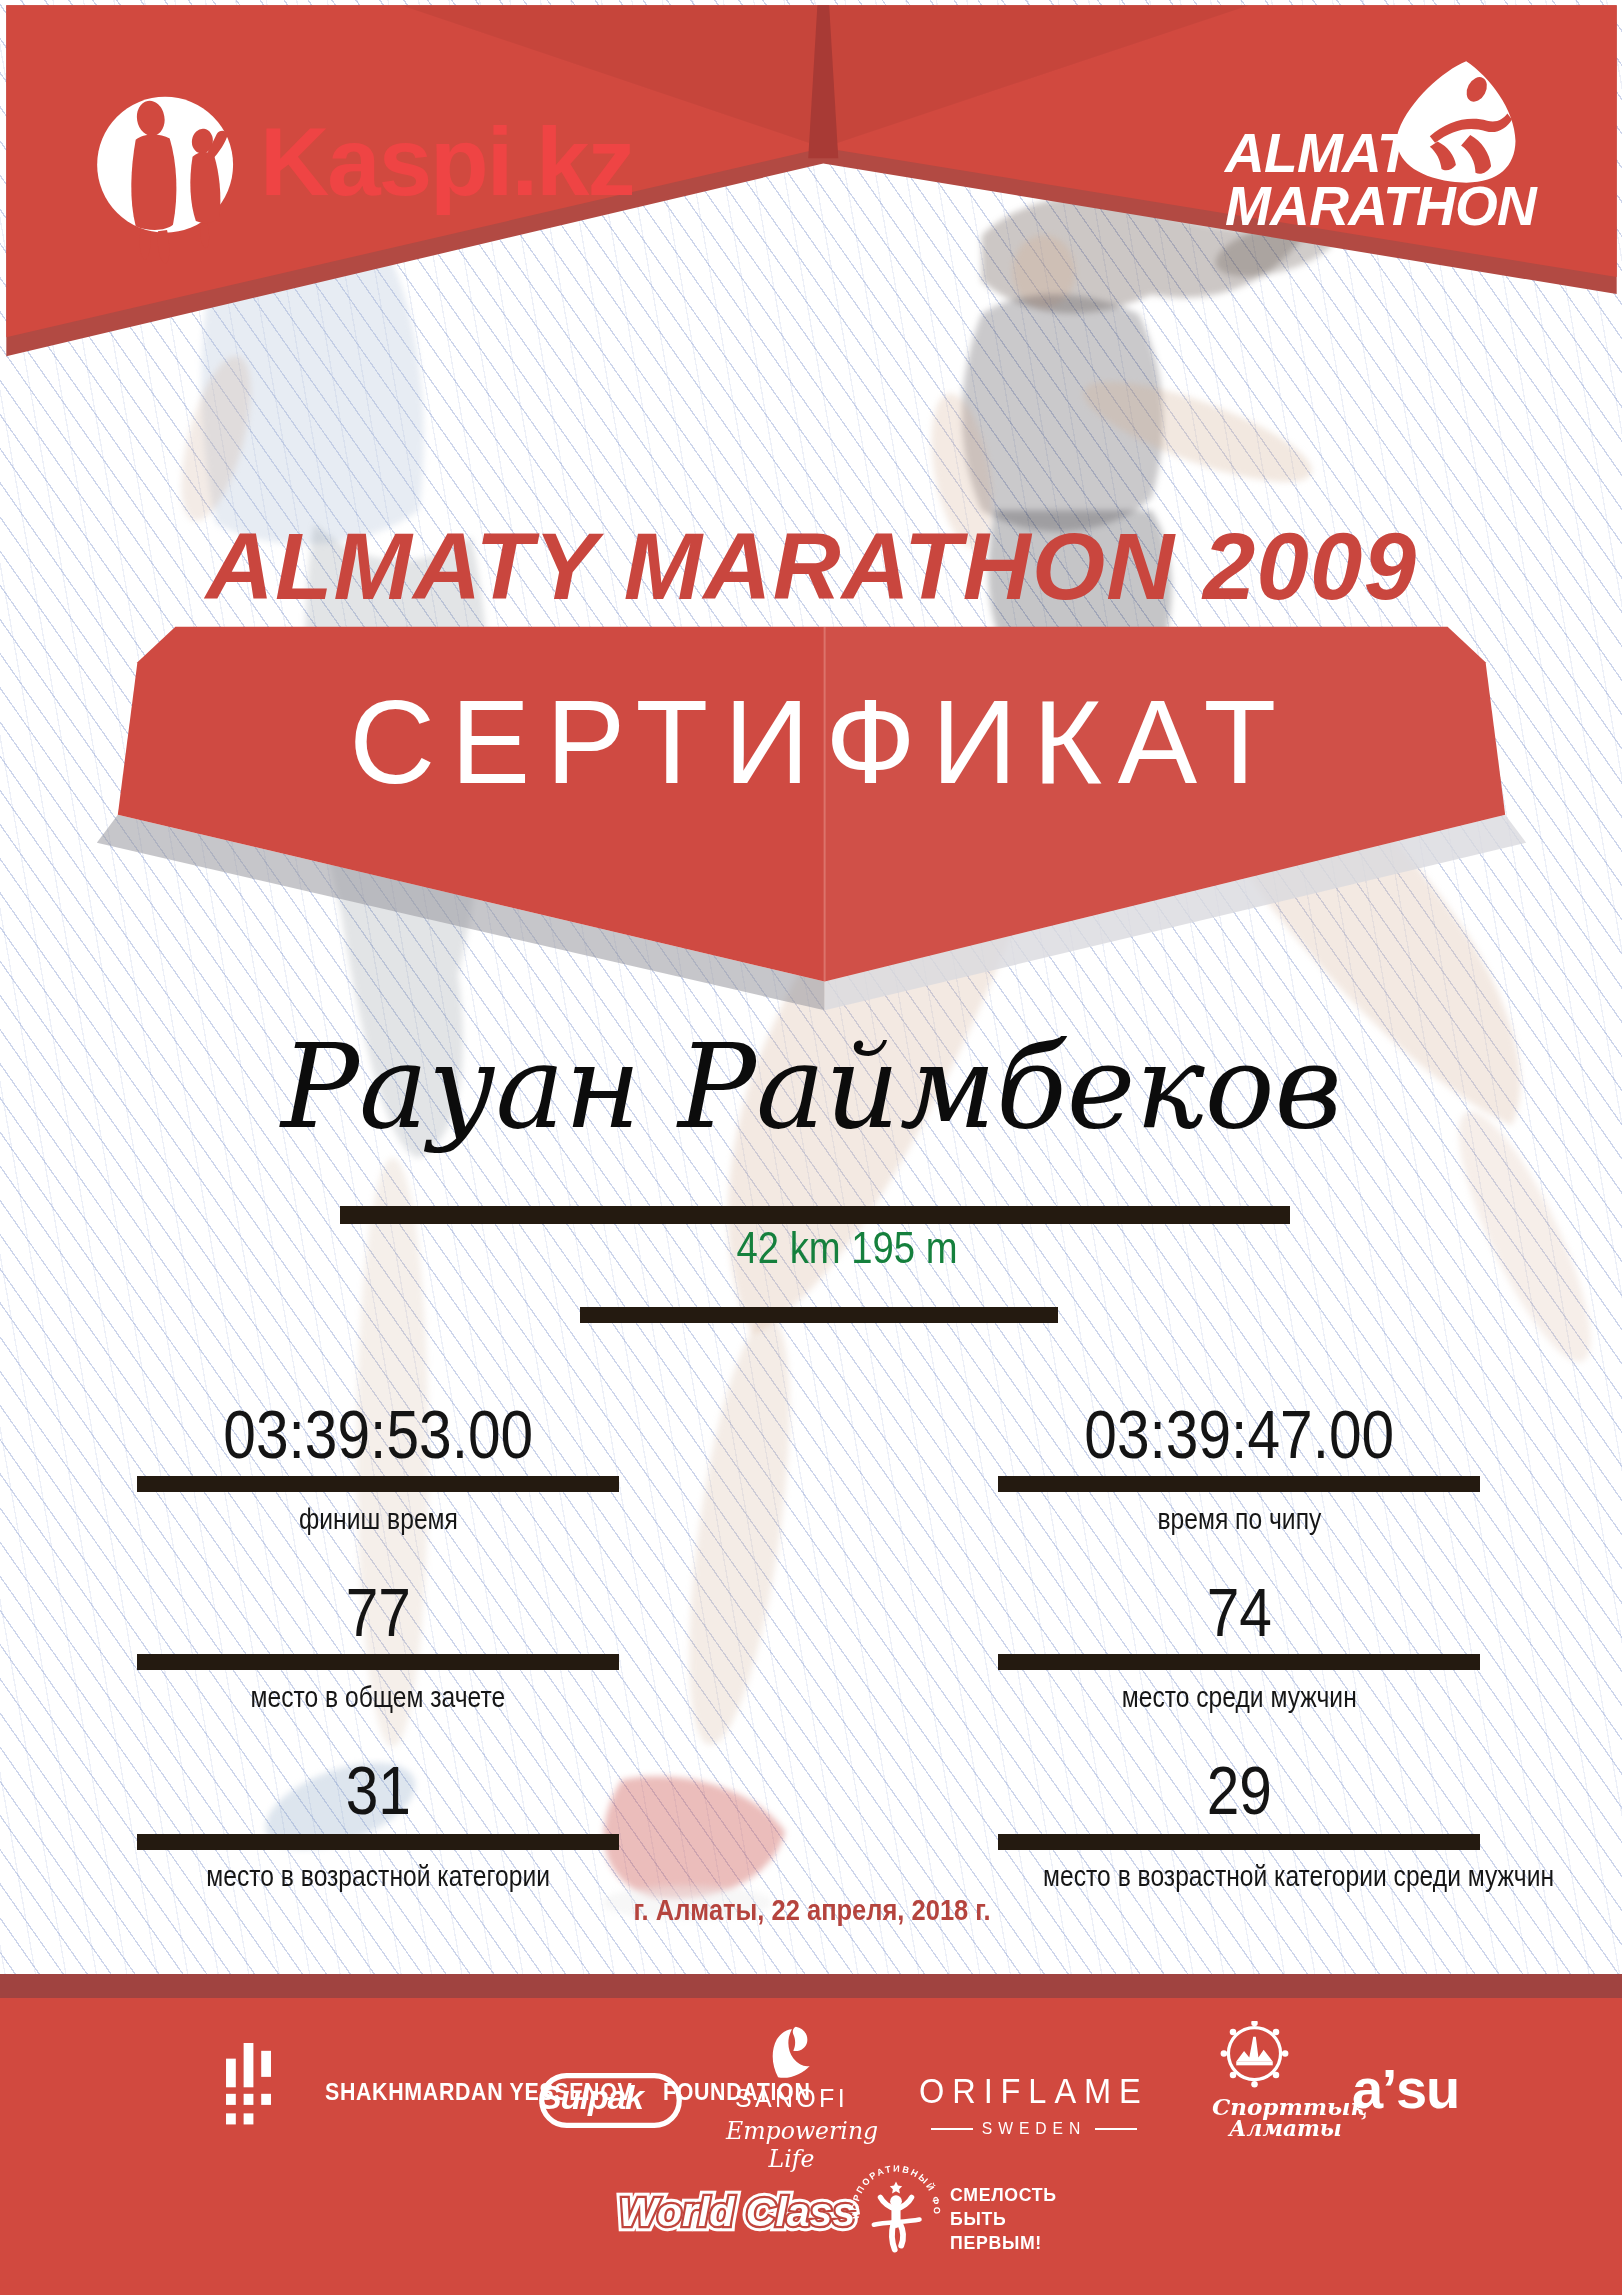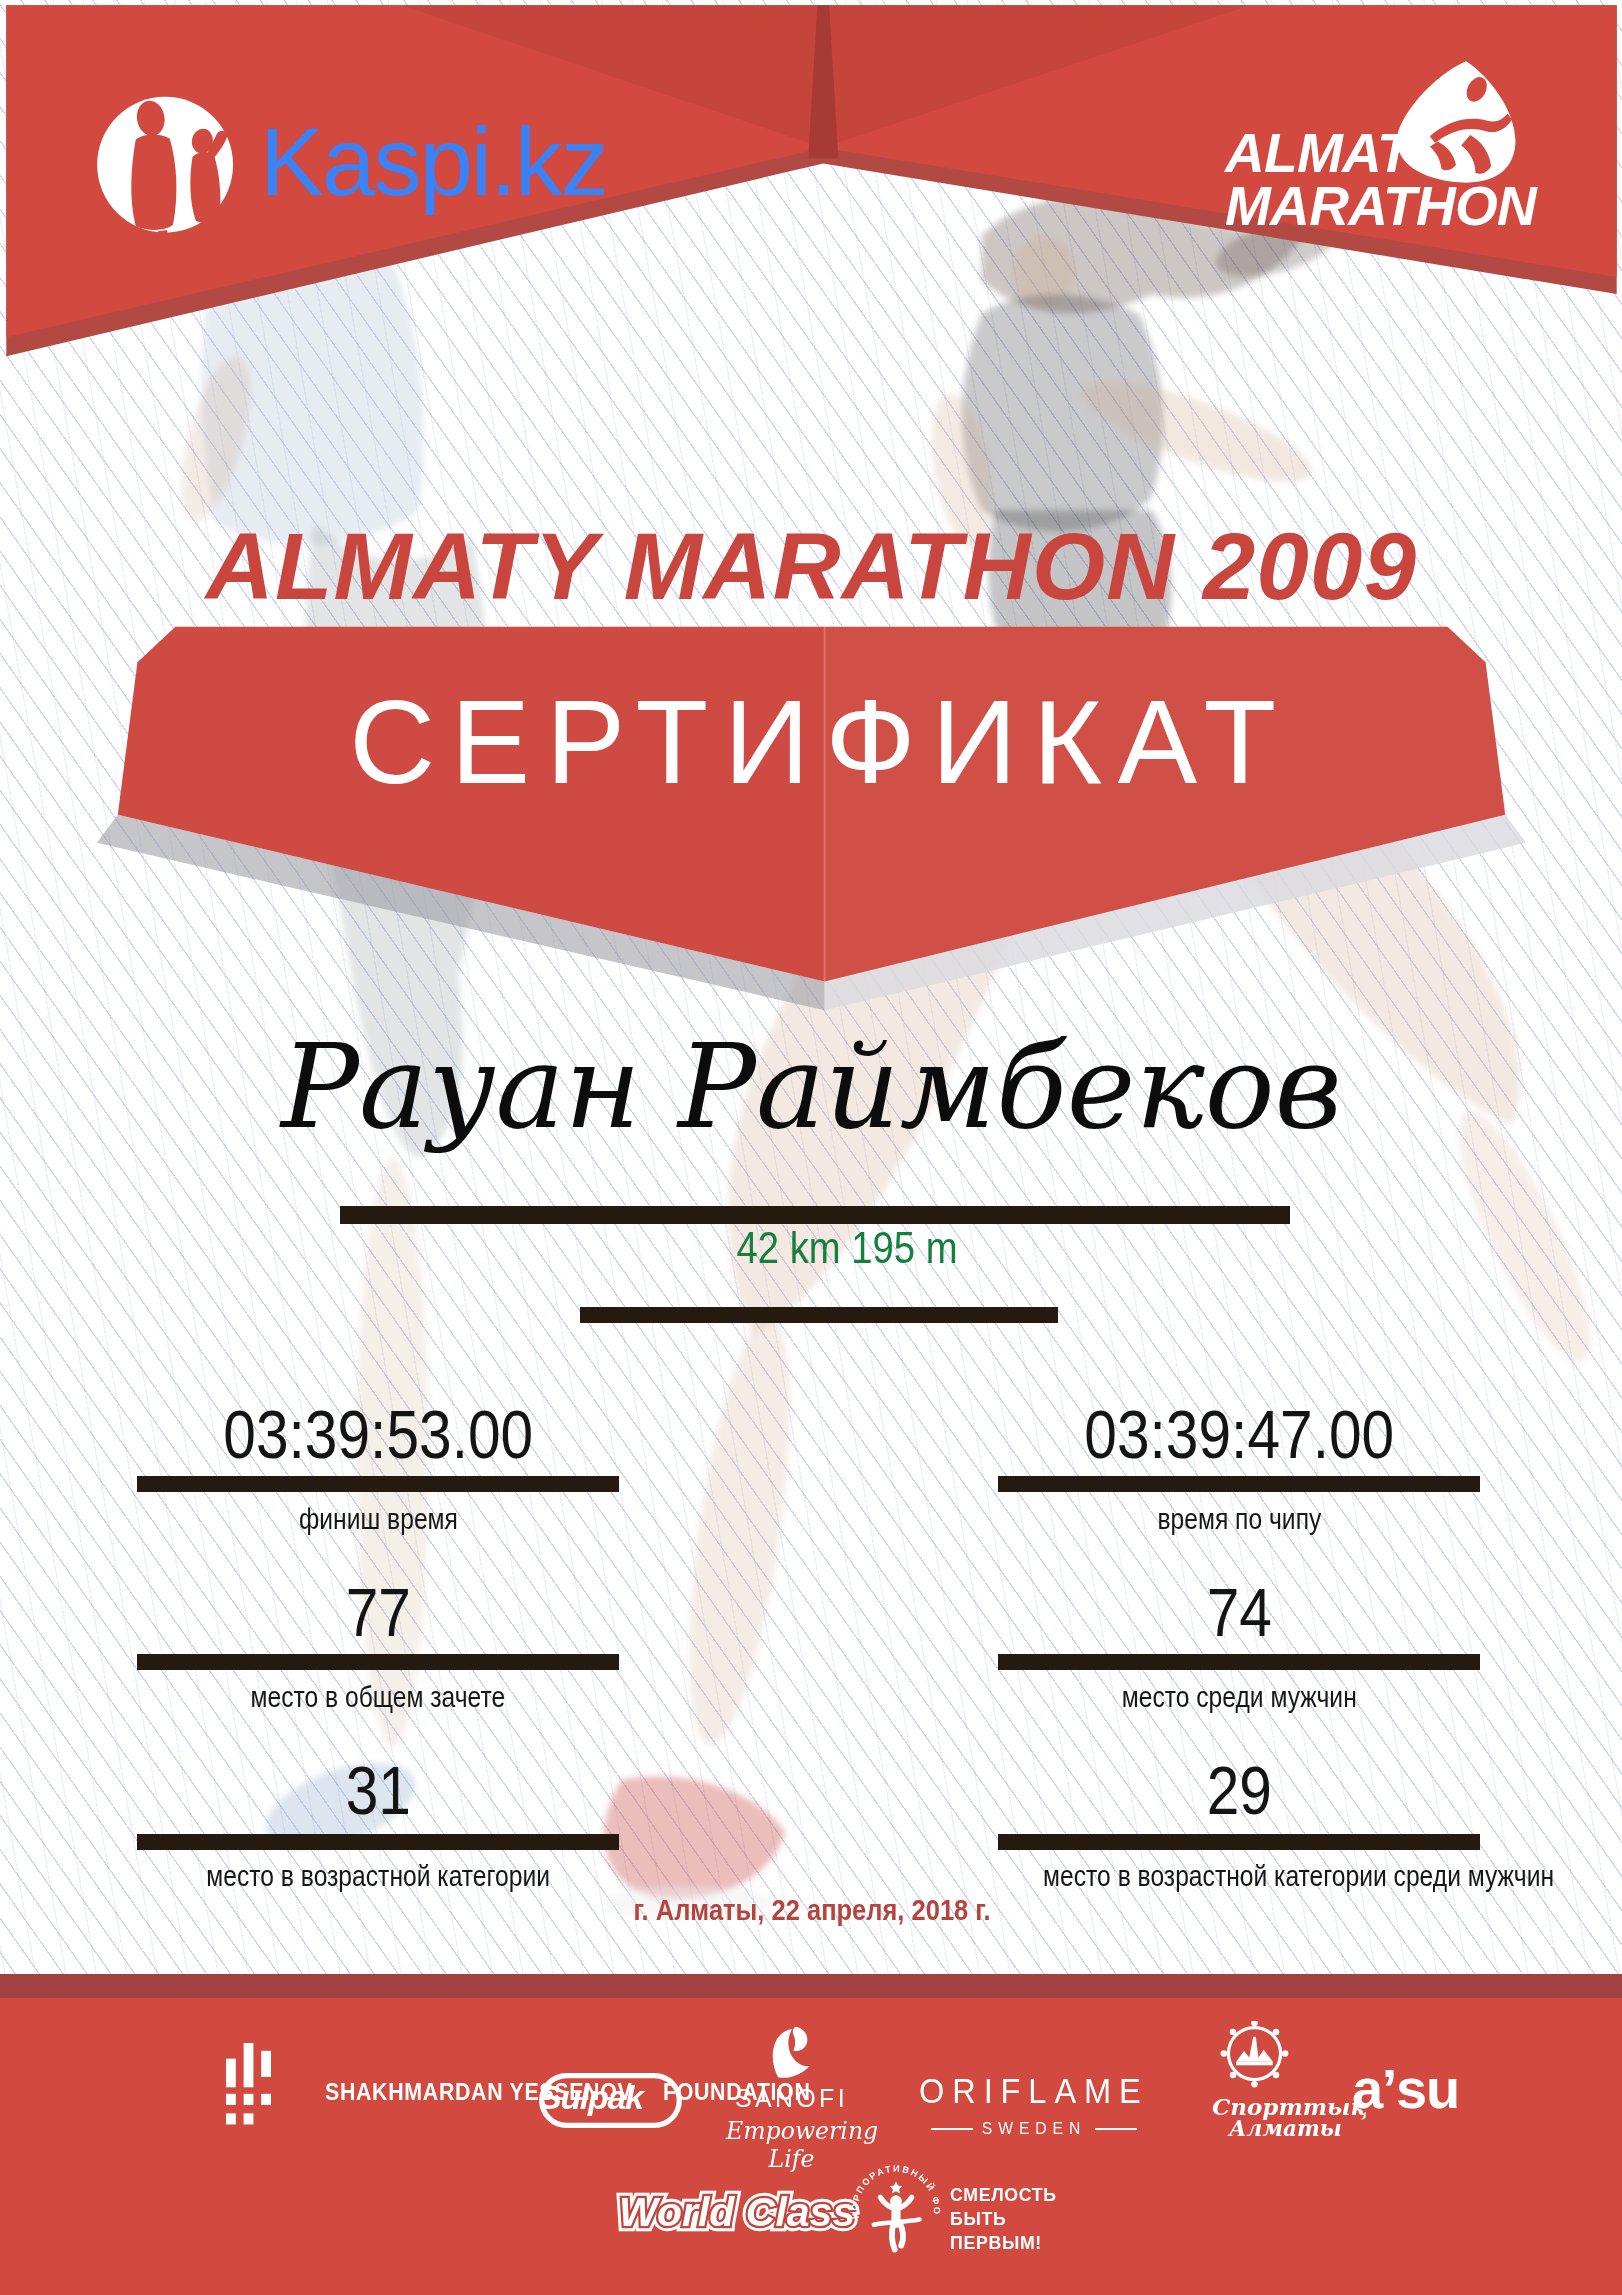--- a/index.html
+++ b/index.html
@@ -17,21 +17,21 @@
   svg{display:block;}
   .abs{position:absolute;}
   .cond{display:inline-block;transform:scaleX(0.85);transform-origin:center;white-space:nowrap;}
   .condL{display:inline-block;transform:scaleX(0.93);transform-origin:left center;white-space:nowrap;}
 
   
   .runners{position:absolute;left:0;top:157px;width:1623px;height:1819px;filter:blur(3.3px);}
 
   
   .hdr{position:absolute;left:0;top:0;width:1623px;height:366px;}
-  .kaspi-wordmark{left:260px;top:114px;font-size:96px;font-weight:normal;color:#3b82f6;letter-spacing:-2px;line-height:1;}
+  .kaspi-wordmark{left:260px;top:114px;font-size:96px;font-weight:bold;color:#ef4444;letter-spacing:-2px;line-height:1;}
   .am-line{color:#fff;font-weight:bold;font-style:italic;font-size:55px;line-height:1;letter-spacing:-0.7px;}
   .am1{left:1225px;top:126px;}
   .am2{left:1225px;top:179px;}
   .egg{position:absolute;left:1392px;top:58px;width:133px;height:128px;}
 
   
   .title{left:0;top:520px;width:1623px;text-align:center;font-size:94px;line-height:1;
          font-weight:bold;font-style:italic;color:#c9463e;letter-spacing:1.3px;white-space:nowrap;}
   .banner{position:absolute;left:0;top:615px;width:1623px;height:432px;}
   .cert-label{left:0;top:682px;width:1623px;text-align:center;color:#fff;font-size:119px;

